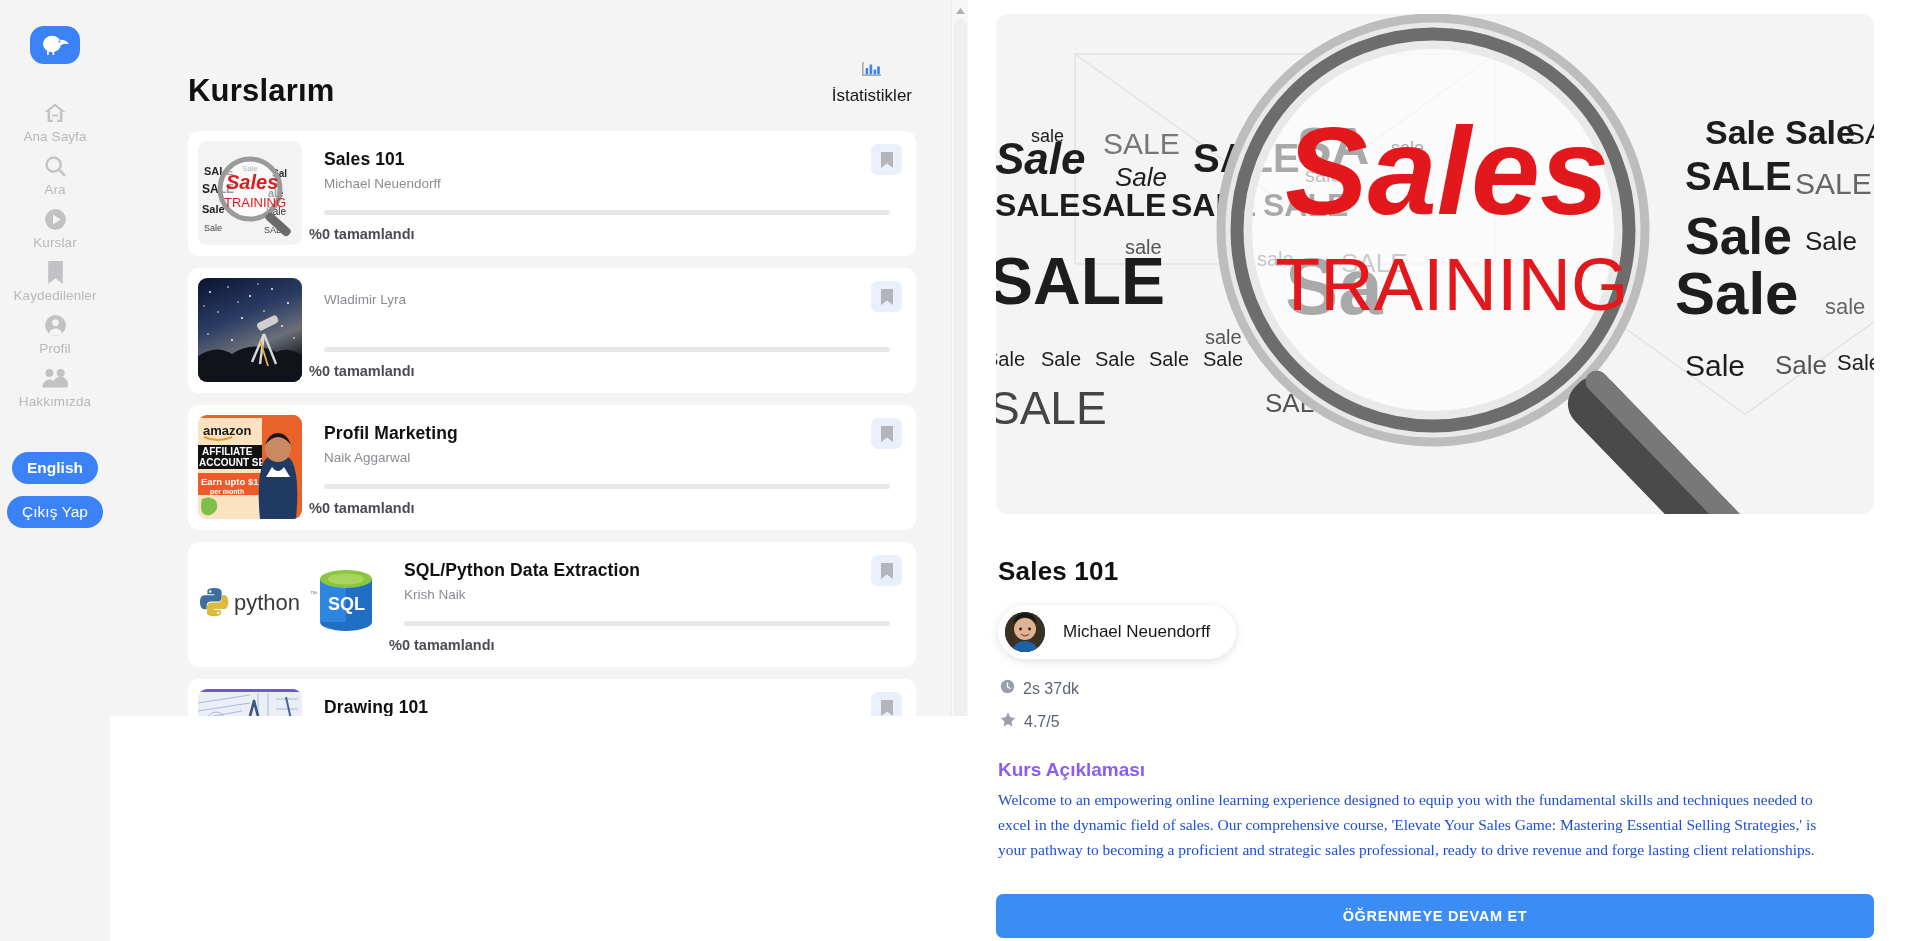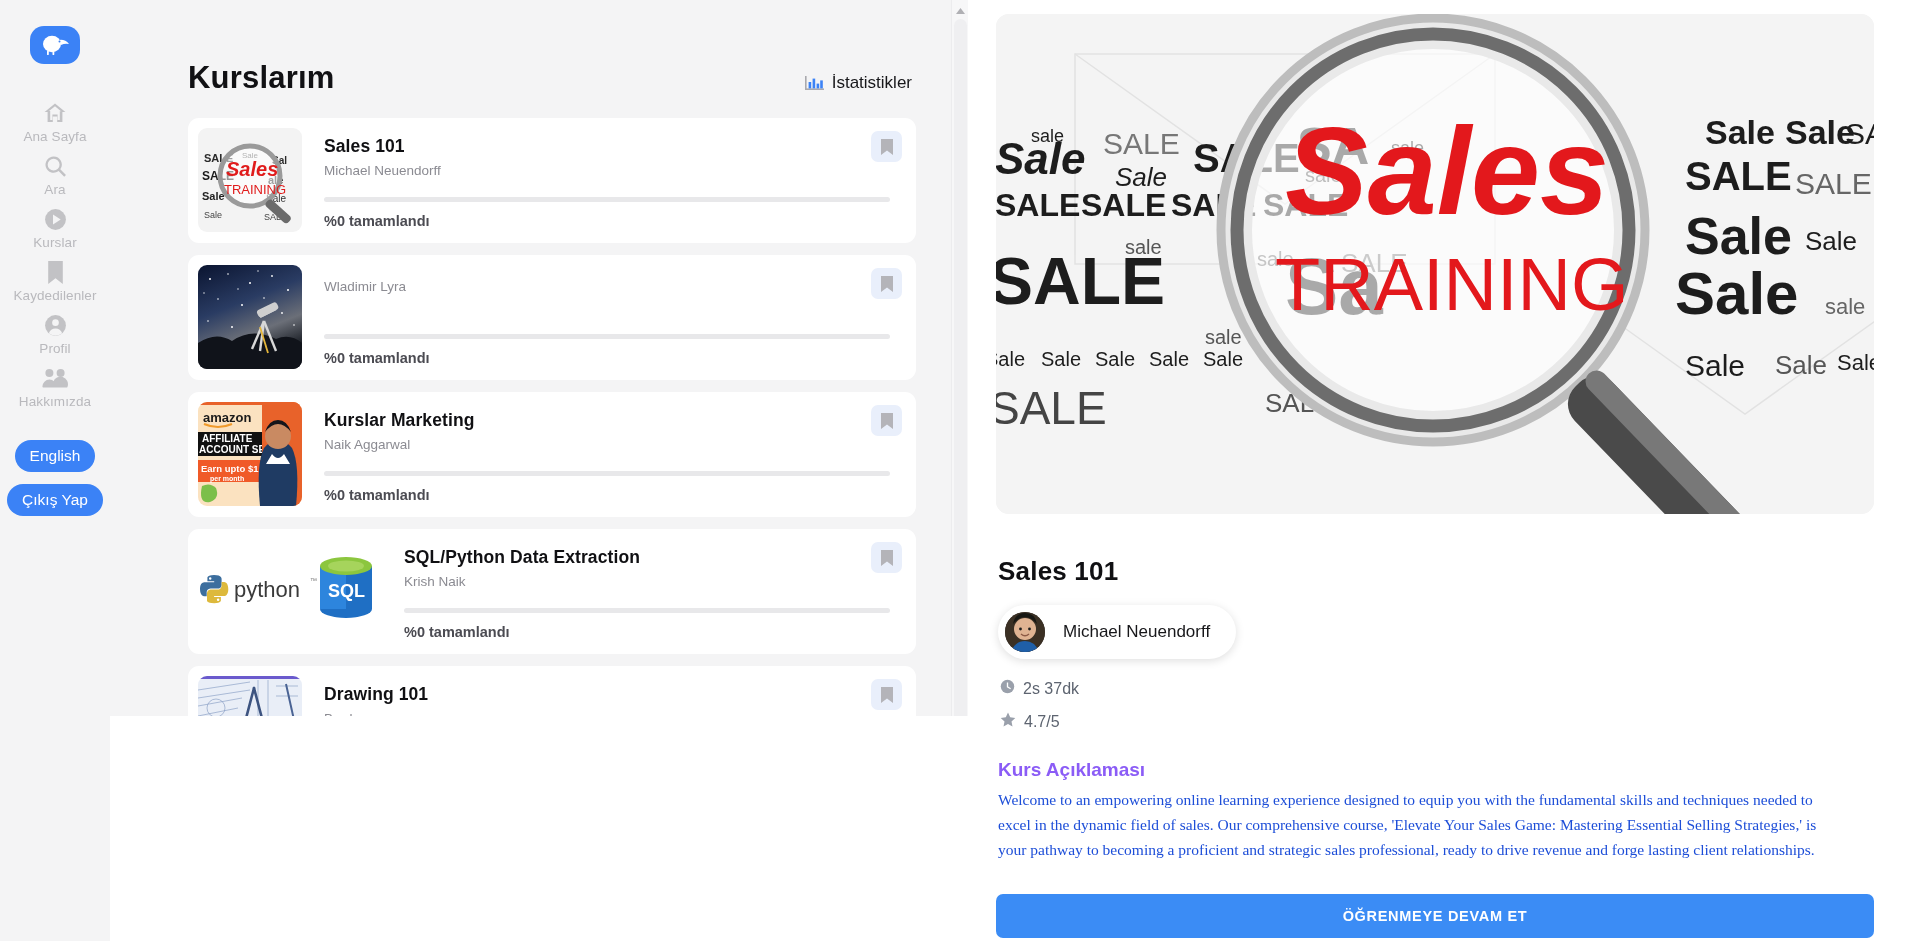--- a/index.html
+++ b/index.html
@@ -36,38 +36,38 @@
     font-size: 13.5px; color: #b9b9bd; margin-top: 1px;
     letter-spacing: .1px; white-space: nowrap;
   }
   .pill-btn {
     margin-top: 0; background: #3b82f6; color: #fff;
     border: none; border-radius: 18px;
     padding: 7px 15px; font-size: 15.5px;
     font-family: "Liberation Sans", sans-serif;
     cursor: pointer; white-space: nowrap;
   }
-  .btn-lang { margin-top: 24px; }
+  .btn-lang { margin-top: 36px; font-weight: bold; }
   .btn-logout { margin-top: 12px; }
 
   
   .left-col {
     flex: 0 0 858px; width: 858px; height: 716px;
     background: #f4f4f5; position: relative;
     padding: 0 42px 0 40px;
     overflow: hidden;
   }
   .left-head {
     display: flex; align-items: flex-end; justify-content: space-between;
     padding: 60px 14px 22px 38px;
   }
   .page-title { font-size: 31px; font-weight: bold; color: #111114; letter-spacing: .2px; }
   .stats-link {
     display: flex; align-items: center; gap: 8px;
-    font-size: 17px; color: #17171a; cursor: pointer; padding-bottom: 3px;
+    font-size: 17px; color: #17171a; cursor: pointer; padding-bottom: 3px; flex-direction: column;
   }
   .stats-link svg { display: block; }
 
   .card-list { padding: 0 10px 0 38px; }
   .course-card {
     display: flex; align-items: stretch;
     background: #ffffff; border-radius: 11px;
     height: 125px; margin-bottom: 12px;
     position: relative; overflow: hidden;
     cursor: pointer;
@@ -80,21 +80,21 @@
   .thumb svg, .thumb .ph { width: 100%; height: 100%; display: block; }
   .card-body { flex: 1; padding: 18px 0 0 22px; position: relative; min-width: 0; }
   .card-title { font-size: 17.5px; font-weight: bold; color: #101013; letter-spacing: .1px; }
   .card-author { font-size: 13.5px; color: #8b8b92; margin-top: 6px; }
   .progress-track {
     position: absolute; left: 22px; right: 26px; bottom: 41px;
     height: 5px; border-radius: 3px; background: #e8e8ea;
   }
   .progress-fill { height: 100%; border-radius: 3px; background: #3b82f6; width: 0; }
   .card-progress-label {
-    position: absolute; left: 22px; bottom: 14px;
+    position: absolute; left: 7px; bottom: 14px;
     font-size: 14.5px; font-weight: bold; color: #4b4b52;
   }
   .bookmark-btn {
     position: absolute; top: 13px; right: 14px;
     width: 31px; height: 31px; border-radius: 7px;
     background: #e9effb; border: none; cursor: pointer;
     display: flex; align-items: center; justify-content: center;
   }
 
   
@@ -358,21 +358,21 @@
             <text x="12" y="79" font-size="7" font-weight="bold" fill="#fff" font-family="sans-serif">per month</text>
             <path d="M4 84 q8 -4 14 2 q4 10 -6 14 q-12 2 -8 -16z" fill="#7cbf4a"></path>
             <path d="M64 0 h40 v104 h-40z" fill="#e8622a"></path>
             <path d="M66 46 q14 -16 28 0 q8 16 4 58 h-36 q-4 -42 4 -58z" fill="#1f3b63"></path>
             <circle cx="80" cy="34" r="13" fill="#c98a62"></circle>
             <path d="M67 30 q13 -16 26 0 q-4 -12 -13 -12 q-9 0 -13 12z" fill="#15151a"></path>
             <path d="M74 52 q6 8 12 0 l6 10 h-24z" fill="#fff"></path>
           </svg>
         </div>
         <div class="card-body">
-          <div class="card-title">Kurslar Marketing</div>
+          <div class="card-title">Profil Marketing</div>
           <div class="card-author">Naik Aggarwal</div>
           <div class="progress-track">
             <div class="progress-fill" style="width: 0%;"></div>
           </div>
           <div class="card-progress-label">%0 tamamlandı</div>
         </div>
         <button class="bookmark-btn">
           <svg width="12" height="16" viewBox="0 0 12 16">
               <path d="M0 0h12v16l-6-4.4L0 16V0z" fill="#b4b4b9"></path>
             </svg>

